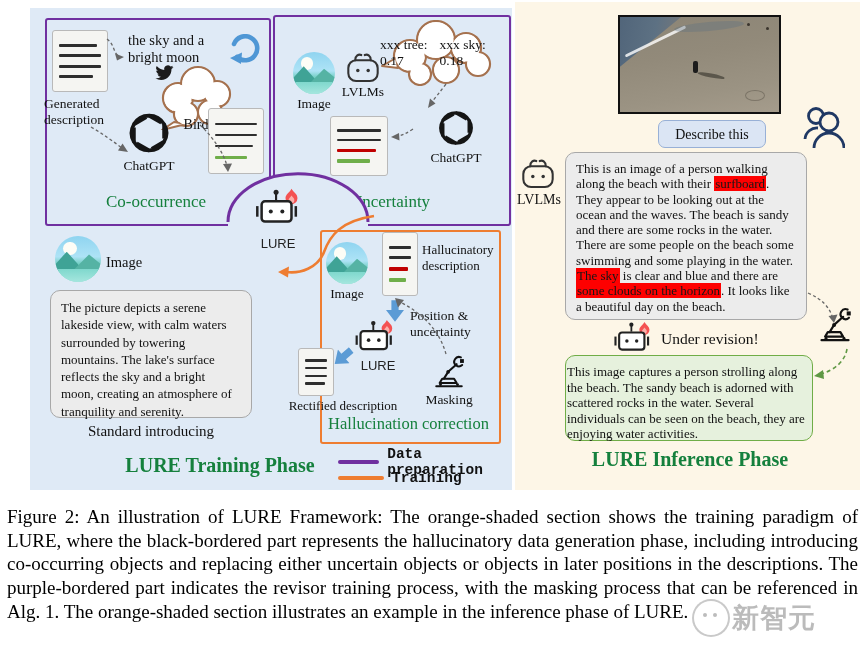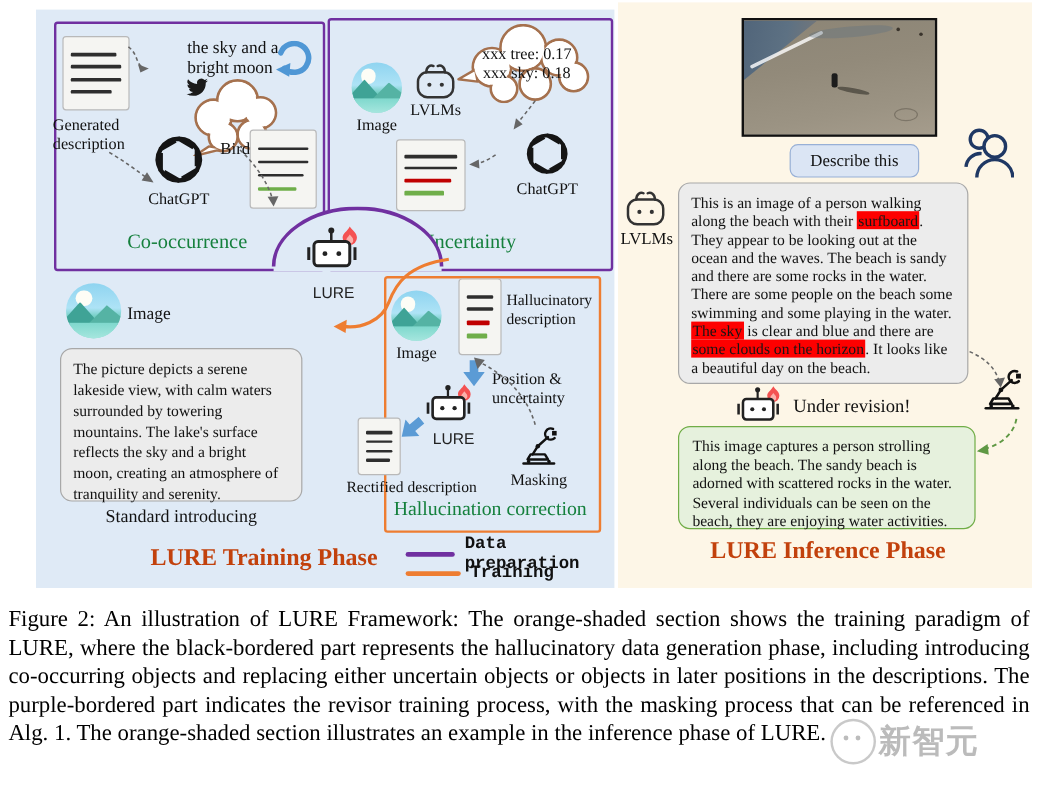--- a/index.html
+++ b/index.html
@@ -20,25 +20,25 @@
   .doc i.w90{width:90%;} .doc i.w80{width:80%;}
   .doc i.green{background:#6fae4a;height:3.6px;width:76%;}
   .doc i.red{background:#c00000;height:3.6px;width:88%;}
   .imgicon{position:absolute;border-radius:50%;overflow:hidden;background:linear-gradient(180deg,#8fd4f0 0%,#aee3f6 45%,#74cfc4 60%,#8fdcd2 100%);}
   .imgicon .moon{position:absolute;left:18%;top:12%;width:30%;height:30%;border-radius:50%;background:#fdfdf6;}
   .imgicon .mt1{position:absolute;left:-12%;top:34%;width:75%;height:42%;background:#3fa396;clip-path:polygon(0 100%,50% 0,100% 100%);}
   .imgicon .mt2{position:absolute;left:38%;top:40%;width:80%;height:36%;background:#55b3a4;clip-path:polygon(0 100%,45% 0,100% 100%);}
   .imgicon .water{position:absolute;left:0;bottom:0;width:100%;height:28%;background:linear-gradient(180deg,#7fd8cd,#a5e6de);}
   .cloud{position:absolute;}
   .cloud svg{position:absolute;left:0;top:0;}
-  .cloud .content{position:relative;width:100%;height:100%;display:flex;flex-direction:column;align-items:center;justify-content:center;}
+  .cloud .content{position:relative;width:100%;height:100%;display:flex;flex-direction:row;align-items:center;justify-content:center;}
   .greybox{position:absolute;background:#ececec;border:1.4px solid #a8a8a8;border-radius:10px;box-sizing:border-box;}
   .greenbox{position:absolute;background:#e6f1dd;border:1.6px solid #70ad47;border-radius:10px;box-sizing:border-box;}
   .hl{background:#fe0000;color:#161616;padding:0 1px;}
-  .phasetitle{position:absolute;font-weight:700;font-size:20px;text-align:center;color:#c2410c;}
+  .phasetitle{position:absolute;font-weight:700;font-size:20px;text-align:center;color:#15803d;}
   .lurelbl{position:absolute;font-family:"Liberation Sans",sans-serif;font-size:13px;text-align:center;color:#222;}
   .legrow{position:absolute;display:flex;align-items:center;gap:8px;}
   .legline{width:46px;height:3.2px;border-radius:2px;}
   .leglbl{font-weight:700;font-size:14.5px;font-family:Liberation Mono, monospace;}
   .pill{position:absolute;background:#dbe5f4;border:1.2px solid #98b0d6;border-radius:7px;
         text-align:center;font-size:14px;box-sizing:border-box;}
   .photo{position:absolute;border:2px solid #111;background:linear-gradient(170deg,#8c8576 0%,#928a7a 40%,#9b9383 75%,#a59c8c 100%);overflow:hidden;box-sizing:border-box;}
   .caption{position:absolute;left:0;top:503px;width:865px;padding:2px 7px;box-sizing:border-box;
            font-size:19px;line-height:1.245;text-align:justify;color:#000;}
   .wm{position:absolute;left:692px;top:599px;display:flex;align-items:center;gap:2px;z-index:5;}
@@ -58,21 +58,21 @@
       <i></i>
       <i></i>
       <i class="w80"></i>
   </div>
   <div class="lbl" style="left:14px;top:88px;width:100px;">Generated description</div>
 
   <svg class="abs" style="left:74px;top:28px;" width="26" height="28">
     <path d="M3 3 C11 9 9 17 15 20" stroke="#666" stroke-width="1.3" fill="none" stroke-dasharray="3 2.5"></path>
     <polygon points="20,21 11,17.5 13,24.5" fill="#666"></polygon>
   </svg>
-  <div class="lbl" style="left:98px;top:24px;width:104px;font-size:14.5px;margin-left:28px;">the sky and a bright moon</div>
+  <div class="lbl" style="left:98px;top:24px;width:104px;font-size:14.5px;">the sky and a bright moon</div>
 
   <svg class="abs" style="left:198px;top:26px;" width="34" height="32">
     <path d="M6 10 A12 12 0 1 1 9 23" stroke="#4f97d5" stroke-width="4.6" fill="none" stroke-linecap="round"></path>
     <polygon points="2,24 14,18.5 13,30" fill="#4f97d5"></polygon>
   </svg>
 
   <div class="cloud" style="left:124px;top:56px;width:84px;height:66px;">
     <svg width="84" height="66" viewBox="0 0 84 66">
       <g stroke="#a5714e" stroke-width="2.2" fill="#ffffff">
         <circle cx="24" cy="34" r="15"></circle>
@@ -390,21 +390,21 @@
     <circle cx="19" cy="22" r="2.2" fill="#111"></circle>
     <circle cx="10" cy="37" r="1.7" fill="#111"></circle>
       <circle cx="30" cy="37" r="1.7" fill="#111"></circle>
   </svg>
 
   <svg class="abs" style="left:294px;top:344px;" width="42" height="36">
     <path d="M38 3 C36 15 26 24 12 28" stroke="#5f9844" stroke-width="1.6" fill="none" stroke-dasharray="4 3"></path>
     <polygon points="5,30 14,24 15,33" fill="#5f9844"></polygon>
   </svg>
 
-  <div class="greenbox" style="left:50px;top:353px;width:248px;height:86px;padding:8px 11px;font-size:13px;line-height:15.5px;">This image captures a person strolling along the beach. The sandy beach is adorned with scattered rocks in the water. Several individuals can be seen on the beach, they are enjoying water activities.</div>
+  <div class="greenbox" style="left:50px;top:353px;width:248px;height:86px;padding:8px 1px;font-size:13px;line-height:15.5px;">This image captures a person strolling along the beach. The sandy beach is adorned with scattered rocks in the water. Several individuals can be seen on the beach, they are enjoying water activities.</div>
 
   <div class="phasetitle" style="left:55px;top:446px;width:240px;">LURE Inference Phase</div>
 </div>
 
 <div class="caption">Figure 2:  An illustration of LURE Framework: The orange-shaded section shows the training paradigm of LURE, where the black-bordered part represents the hallucinatory data generation phase, including introducing co-occurring objects and replacing either uncertain objects or objects in later positions in the descriptions. The purple-bordered part indicates the revisor training process, with the masking process that can be referenced in Alg. 1. The orange-shaded section illustrates an example in the inference phase of LURE.</div>
 
 <div class="wm">
   <span class="circle">
       <b style="left:9px;"></b>
       <b style="left:19px;"></b>

